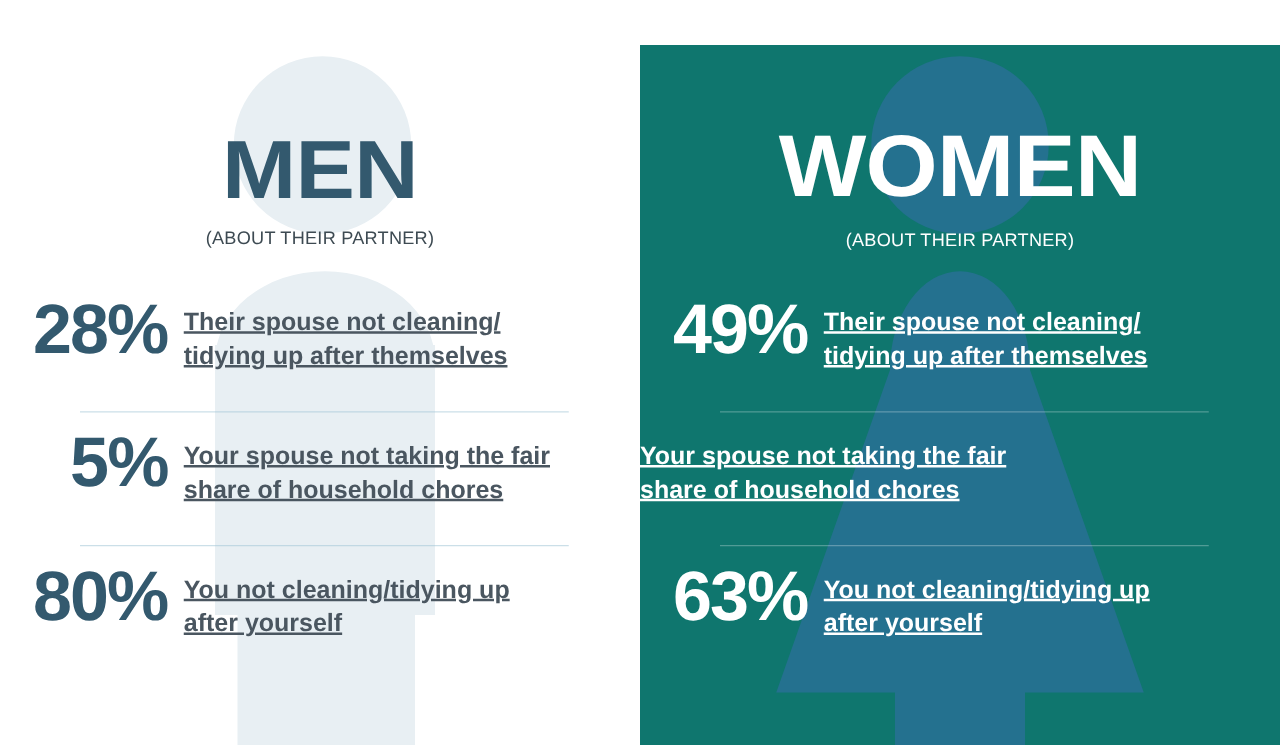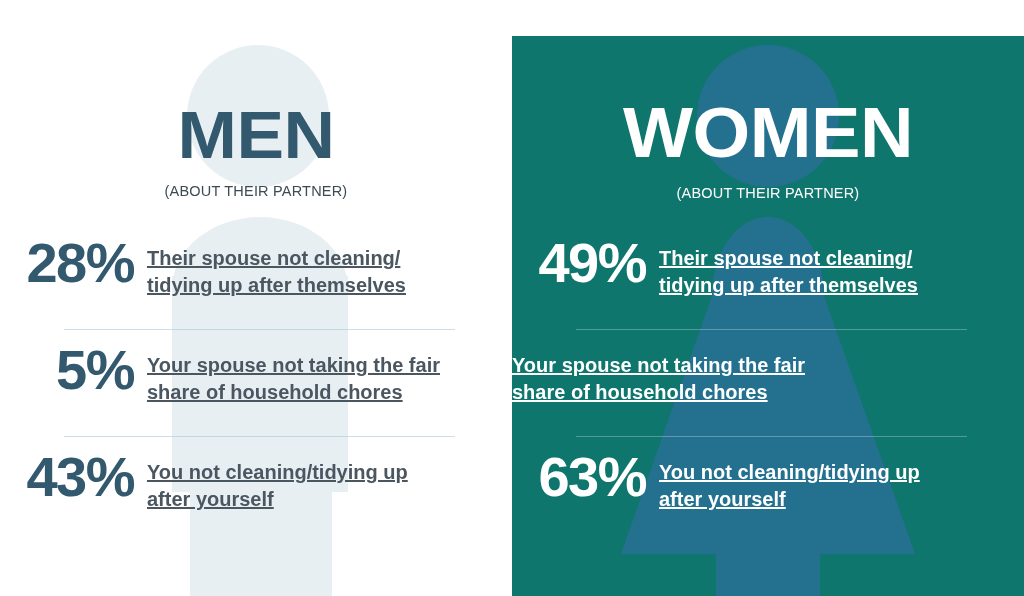--- a/index.html
+++ b/index.html
@@ -155,21 +155,21 @@
     <div class="stats">
       <div class="stat-row">
         <div class="stat-value">28%</div>
         <div class="stat-label">Their spouse not cleaning/<br>tidying up after themselves</div>
       </div>
       <div class="stat-row">
         <div class="stat-value">5%</div>
         <div class="stat-label">Your spouse not taking the fair<br>share of household chores</div>
       </div>
       <div class="stat-row">
-        <div class="stat-value">43%</div>
+        <div class="stat-value">80%</div>
         <div class="stat-label">You not cleaning/tidying up<br>after yourself</div>
       </div>
     </div>
   </div>
 
   <div class="panel panel-women">
 
     <svg class="silhouette" viewBox="0 0 512 596">
       <circle cx="256" cy="80" r="71" fill="#24718f"></circle>
       <path d="M200 260 a56 78 0 0 1 56 -79 a56 78 0 0 1 56 79 L403 518 L308 518 L308 596 L204 596 L204 518 L109 518 Z" fill="#24718f"></path>

